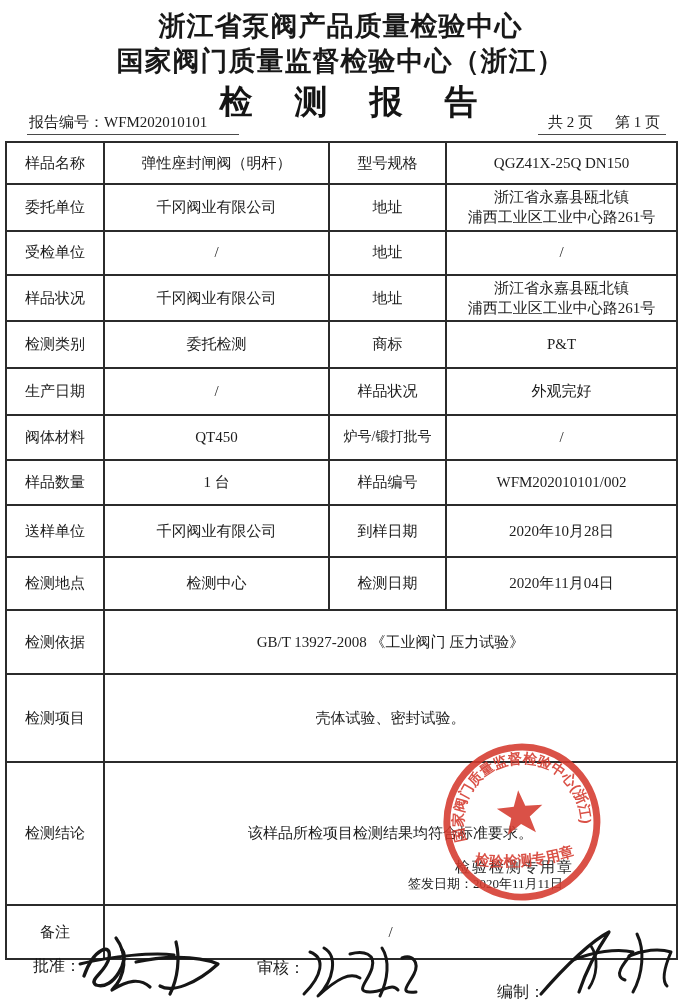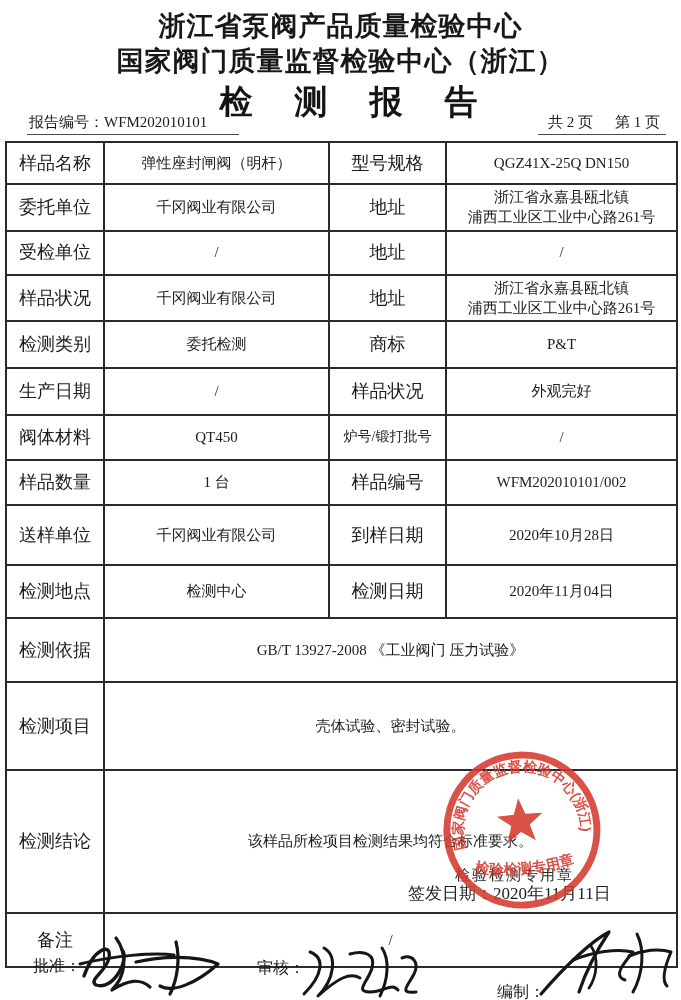--- a/index.html
+++ b/index.html
@@ -71,42 +71,42 @@
     color: #1c1c1c;
   }
   table.report td {
     border: 2px solid #2b2b2b;
     text-align: center;
     vertical-align: middle;
     padding: 2px 4px;
     line-height: 1.35;
     overflow: visible;
   }
-  td.lbl { font-size: 18px; border-radius: 11px; }
+  td.lbl { font-size: 15px; border-radius: 11px; }
   td.lbl-narrow { font-size: 14px; padding: 2px 1px; }
   .pre { white-space: pre-line; }
   td.cell-top-left {
     text-align: left;
     vertical-align: top;
     padding: 8px 10px;
   }
   td.concl { position: relative; }
   
   .seal-overprint {
     position: absolute;
     left: 350px; top: 94px;
     font-size: 15px;
     color: #2a2a2a;
     letter-spacing: 2px;
     white-space: nowrap;
   }
   .sign-date {
     position: absolute;
     left: 303px; top: 112px;
-    font-size: 17px;
+    font-size: 13px;
     color: #1e1e1e;
     white-space: nowrap;
   }
   .stamp {
     position: absolute;
     left: 334px; top: -26px;
     width: 168px; height: 172px;
     transform: rotate(-5deg);
     opacity: 0.88;
     z-index: 3;
@@ -211,21 +211,21 @@
         <td>QT450</td>
         <td class="lbl-narrow">炉号/锻打批号</td>
         <td>/</td>
       </tr>
       <tr style="height:45px">
         <td class="lbl">样品数量</td>
         <td>1 台</td>
         <td class="lbl">样品编号</td>
         <td>WFM202010101/002</td>
       </tr>
-      <tr style="height:60px">
+      <tr style="height:52px">
         <td class="lbl">送样单位</td>
         <td>千冈阀业有限公司</td>
         <td class="lbl">到样日期</td>
         <td>2020年10月28日</td>
       </tr>
       <tr style="height:53px">
         <td class="lbl">检测地点</td>
         <td>检测中心</td>
         <td class="lbl">检测日期</td>
         <td>2020年11月04日</td>

